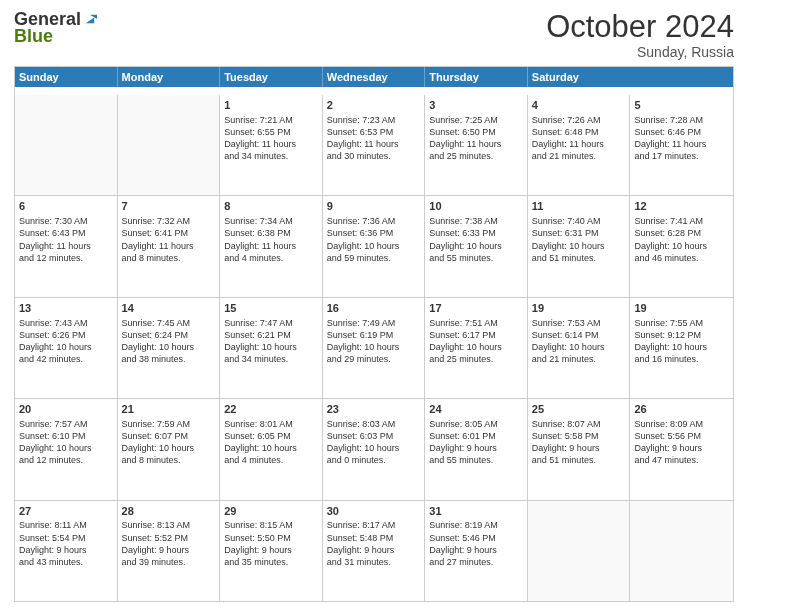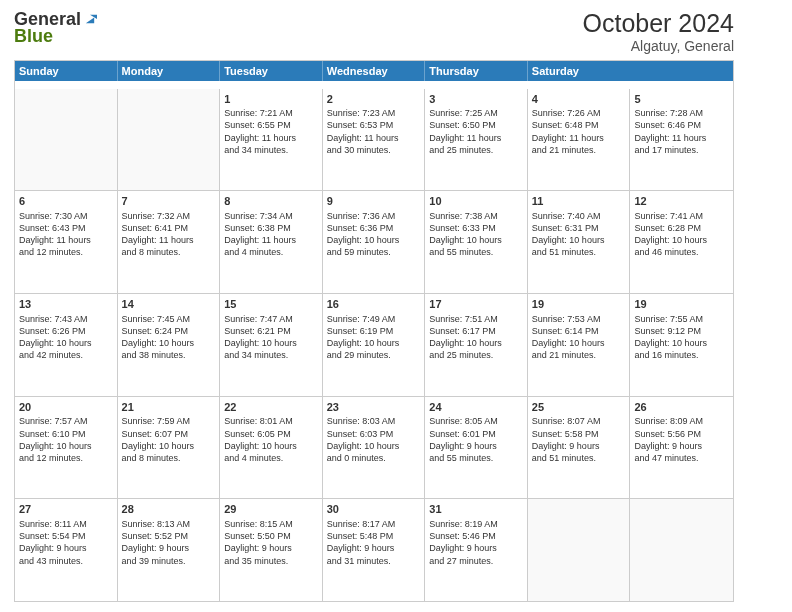--- a/index.html
+++ b/index.html
@@ -41,21 +41,21 @@
     .logo-icon {
       width: 14px;
       height: 14px;
       margin-left: 2px;
       display: inline-block;
     }
     .title-block {
       text-align: right;
     }
     .month-title {
-      font-size: 25px;
+      font-size: 31px;
       font-weight: normal;
       color: #333;
       line-height: 1.1;
     }
     .location {
       font-size: 14px;
       color: #555;
     }
     .calendar {
       flex: 1;
@@ -120,21 +120,21 @@
         <span class="logo-general">General</span>
         <svg class="logo-icon" viewBox="0 0 20 20">
           <polygon points="4,16 16,8 16,16" fill="#2B7BB9"></polygon>
           <polygon points="10,4 20,10 20,4" fill="#2B7BB9"></polygon>
         </svg>
       </div>
       <div style="font-size:18px;font-weight:bold;color:#4d7c0f;margin-top:-2px;">Blue</div>
     </div>
     <div class="title-block">
       <div class="month-title">October 2024</div>
-      <div class="location">Algatuy, General</div>
+      <div class="location">Sunday, Russia</div>
     </div>
   </div>
 
   <div class="calendar">
     <div class="cal-header" id="cal-header">
         <div class="cal-header-cell">Sunday</div>
         <div class="cal-header-cell">Monday</div>
         <div class="cal-header-cell">Tuesday</div>
         <div class="cal-header-cell">Wednesday</div>
         <div class="cal-header-cell">Thursday</div>

